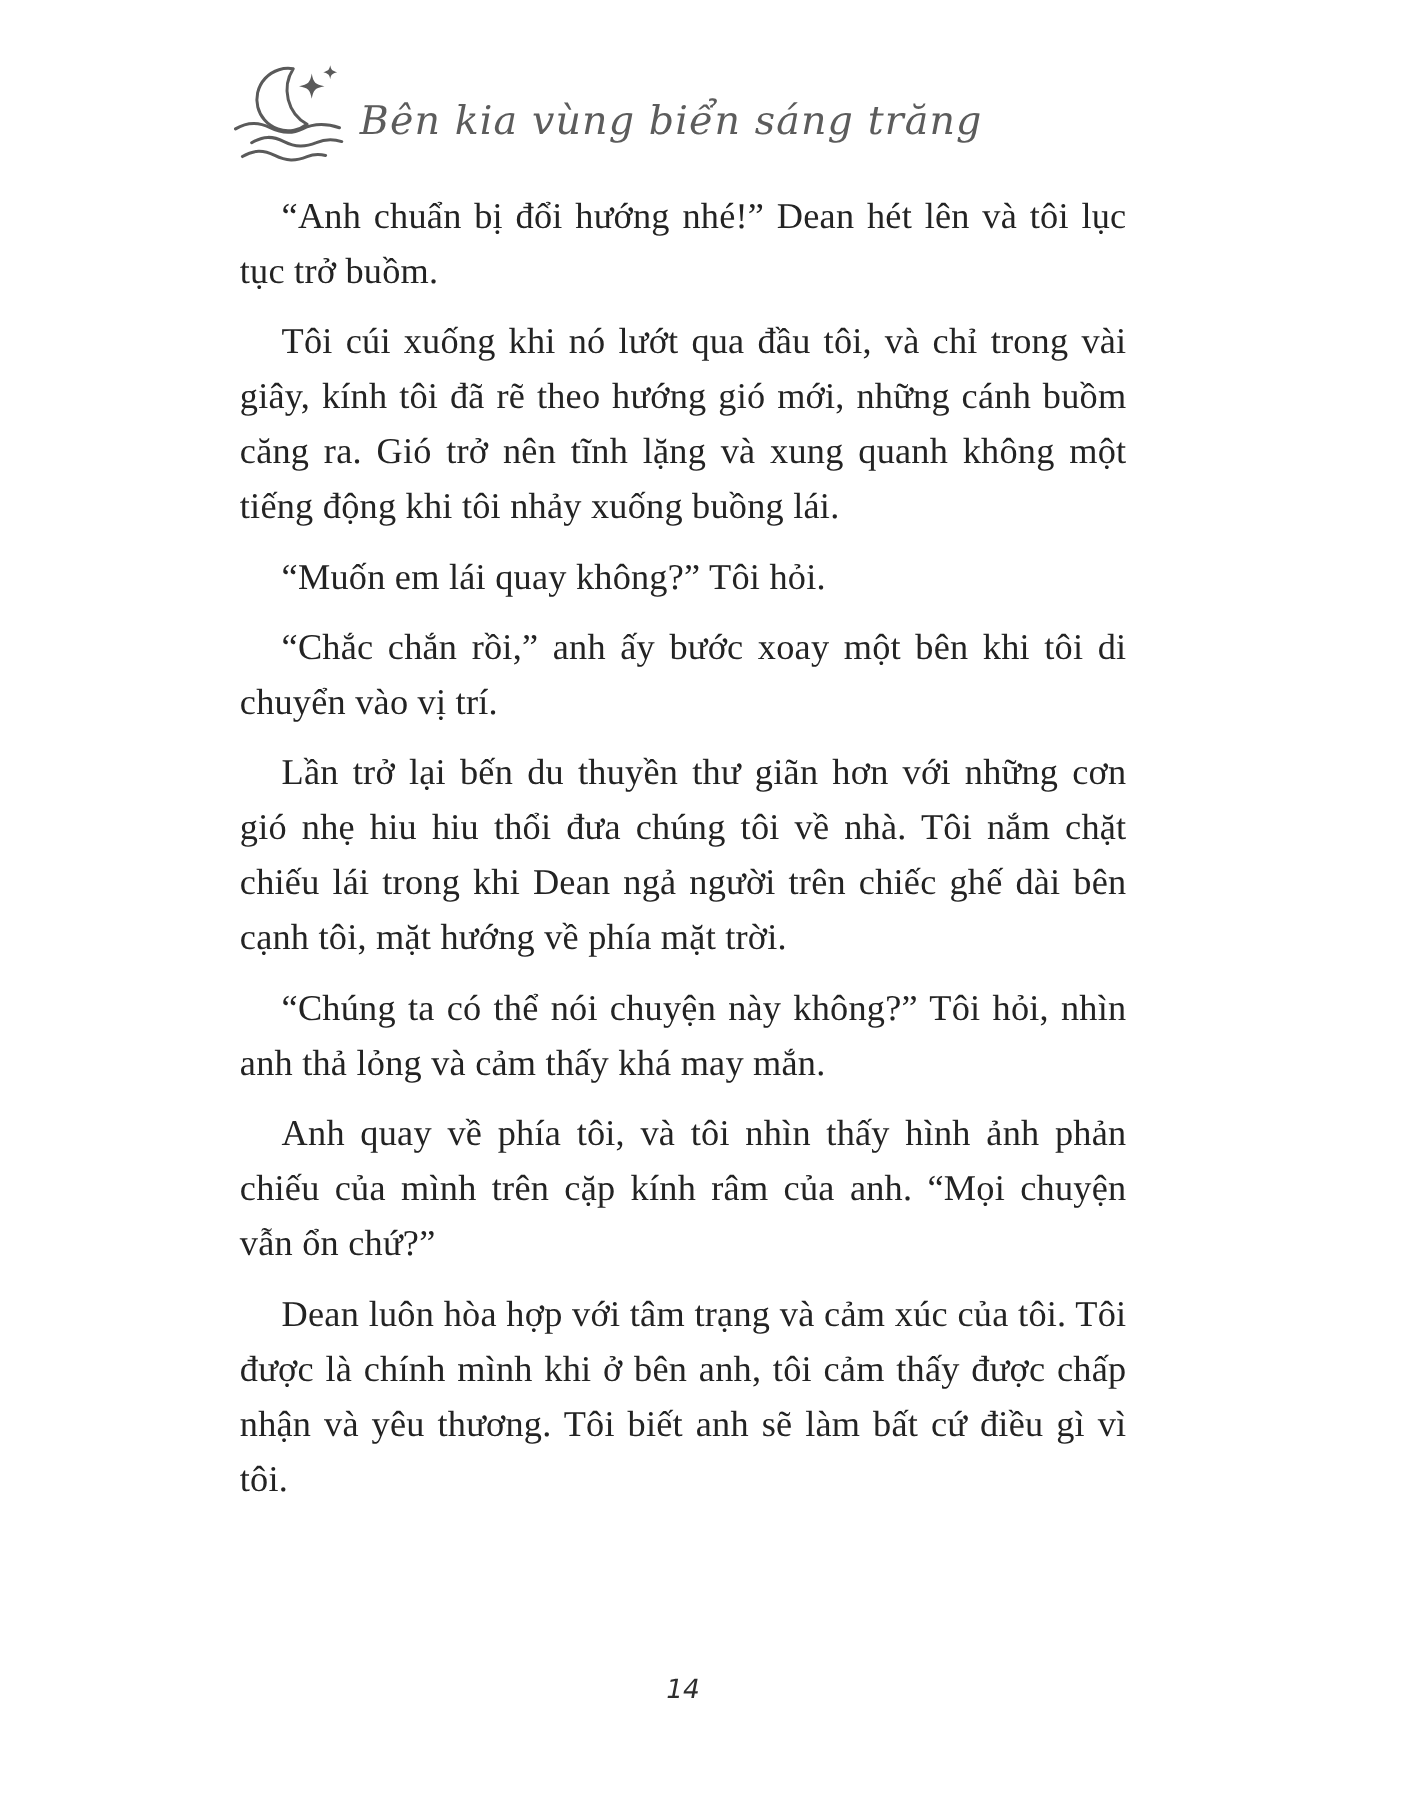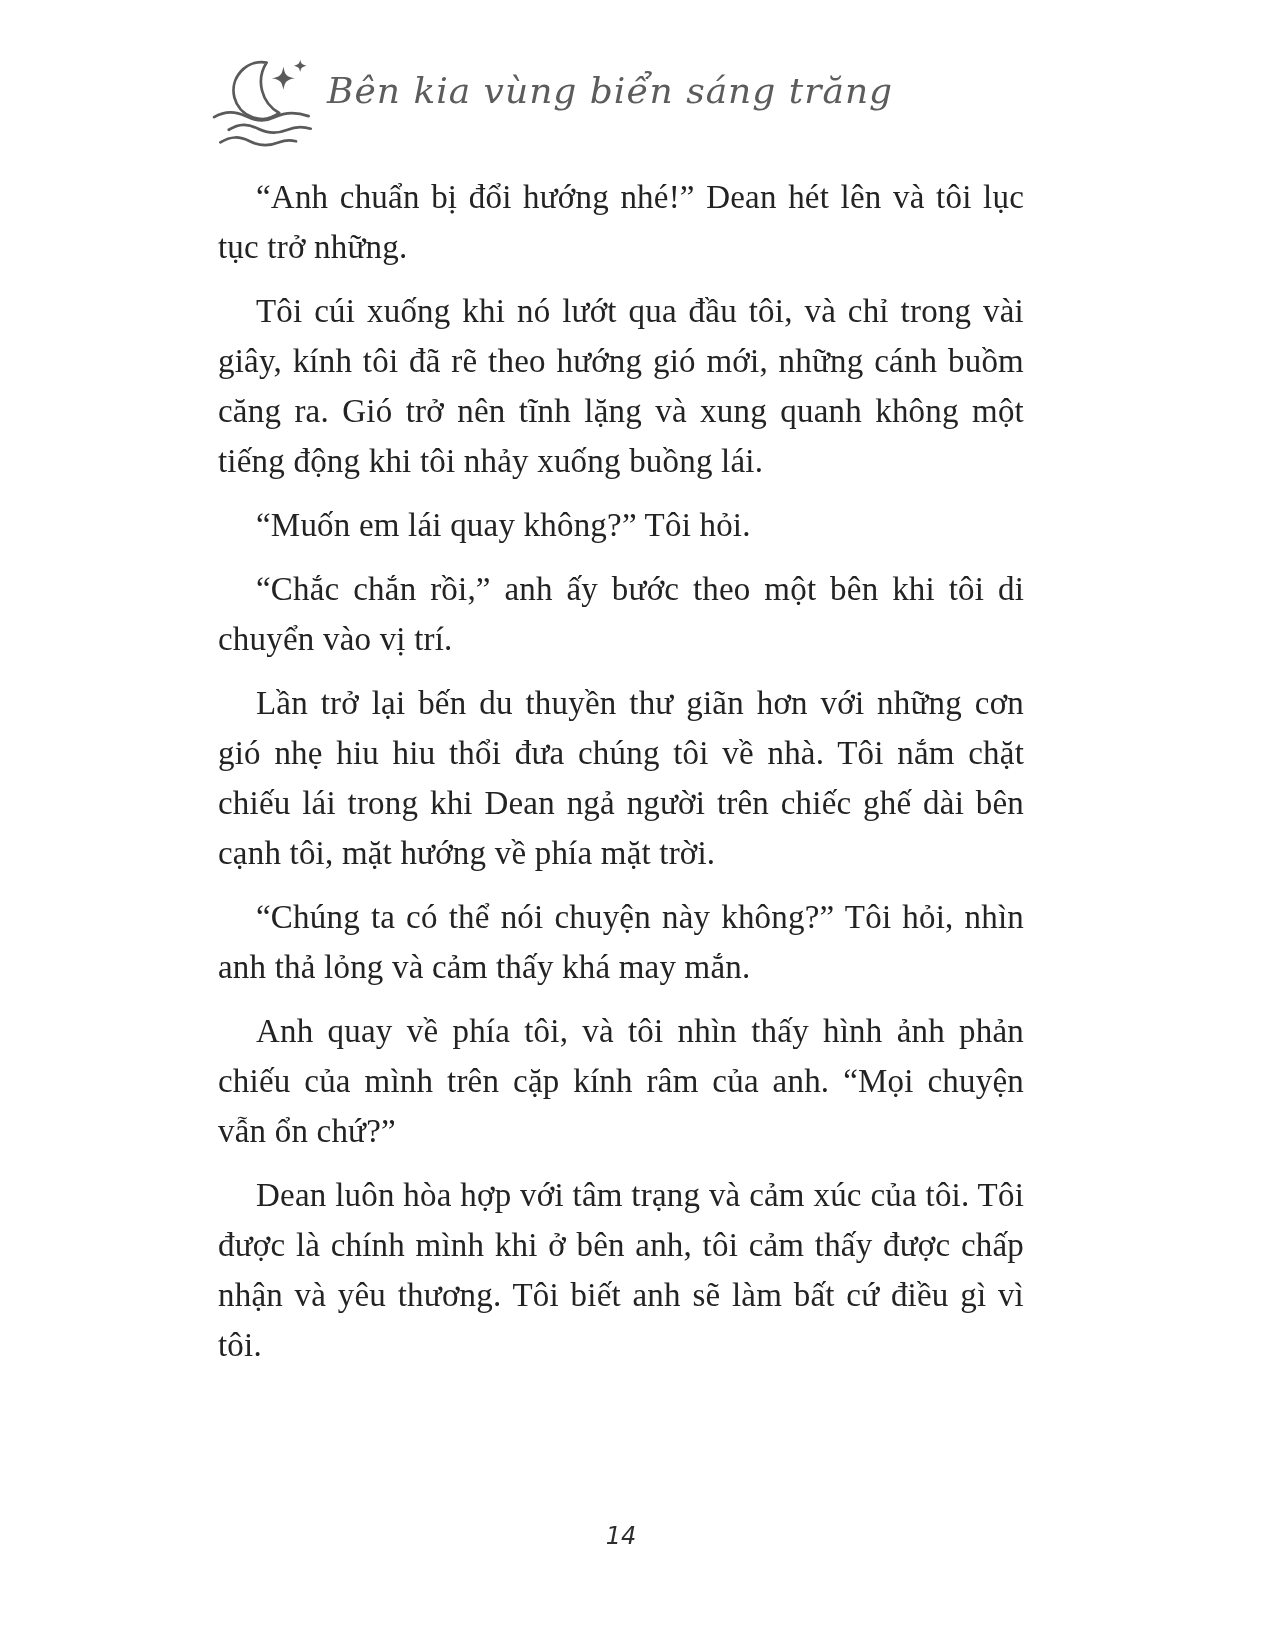--- a/index.html
+++ b/index.html
@@ -13,21 +13,21 @@
     height: 1650px;
     background: #ffffff;
     overflow: hidden;
     font-family: "Liberation Serif", serif;
   }
   .header {
     position: absolute;
     left: 212px;
     top: 56px;
     display: flex;
-    align-items: flex-start;
+    align-items: center;
   }
   .logo {
     width: 105px;
     height: 95px;
     flex: 0 0 auto;
   }
   .header-title {
     margin-left: 10px;
     margin-top: 14px;
     font-family: "DejaVu Serif", serif;
@@ -85,24 +85,24 @@
 
       <path d="M 2 58 C 12 52 22 52 32 57 C 42 62 52 62 60 58 C 70 53 80 53 92 57" stroke="#5a5a5a" stroke-width="2.6" stroke-linecap="round" fill="none"></path>
       <path d="M 16 70 C 26 64 34 64 44 69 C 54 74 62 74 72 70 C 80 66.5 86 66.5 94 69" stroke="#5a5a5a" stroke-width="2.6" stroke-linecap="round" fill="none"></path>
       <path d="M 8 82 C 18 76 26 76 36 81 C 46 86 54 86 64 82 C 70 79.5 74 79.5 80 81" stroke="#5a5a5a" stroke-width="2.6" stroke-linecap="round" fill="none"></path>
     </svg>
     <div class="header-title">Bên kia vùng biển sáng trăng</div>
   </div>
 
   <div class="content">
 
-  <p><span>“Anh chuẩn bị đổi hướng nhé!” Dean hét lên và tôi lục tục trở những.</span></p>
+  <p><span>“Anh chuẩn bị đổi hướng nhé!” Dean hét lên và tôi lục tục trở buồm.</span></p>
       <p><span>Tôi cúi xuống khi nó lướt qua đầu tôi, và chỉ trong vài giây, kính tôi đã rẽ theo hướng gió mới, những cánh buồm căng ra. Gió trở nên tĩnh lặng và xung quanh không một tiếng động khi tôi nhảy xuống buồng lái.</span></p>
       <p><span>“Muốn em lái quay không?” Tôi hỏi.</span></p>
-      <p><span>“Chắc chắn rồi,” anh ấy bước theo một bên khi tôi di chuyển vào vị trí.</span></p>
+      <p><span>“Chắc chắn rồi,” anh ấy bước xoay một bên khi tôi di chuyển vào vị trí.</span></p>
       <p><span>Lần trở lại bến du thuyền thư giãn hơn với những cơn gió nhẹ hiu hiu thổi đưa chúng tôi về nhà. Tôi nắm chặt chiếu lái trong khi Dean ngả người trên chiếc ghế dài bên cạnh tôi, mặt hướng về phía mặt trời.</span></p>
       <p><span>“Chúng ta có thể nói chuyện này không?” Tôi hỏi, nhìn anh thả lỏng và cảm thấy khá may mắn.</span></p>
       <p><span>Anh quay về phía tôi, và tôi nhìn thấy hình ảnh phản chiếu của mình trên cặp kính râm của anh. “Mọi chuyện vẫn ổn chứ?”</span></p>
       <p><span>Dean luôn hòa hợp với tâm trạng và cảm xúc của tôi. Tôi được là chính mình khi ở bên anh, tôi cảm thấy được chấp nhận và yêu thương. Tôi biết anh sẽ làm bất cứ điều gì vì tôi.</span></p>
     </div>
 
   <div class="footer">
     <span class="page-number">14</span>
   </div>
 

